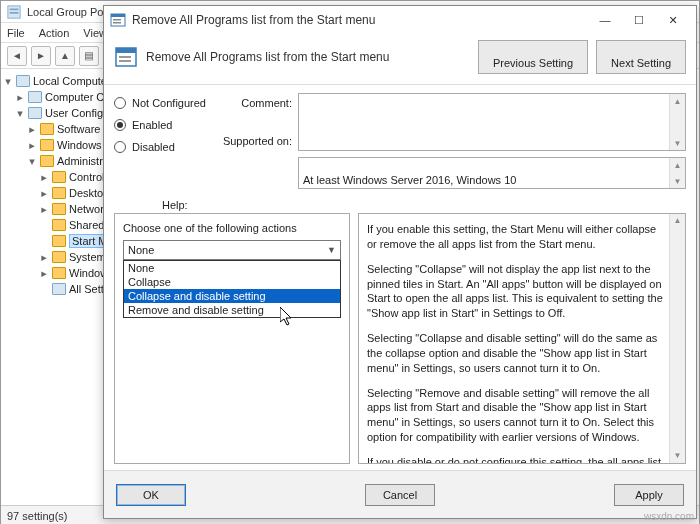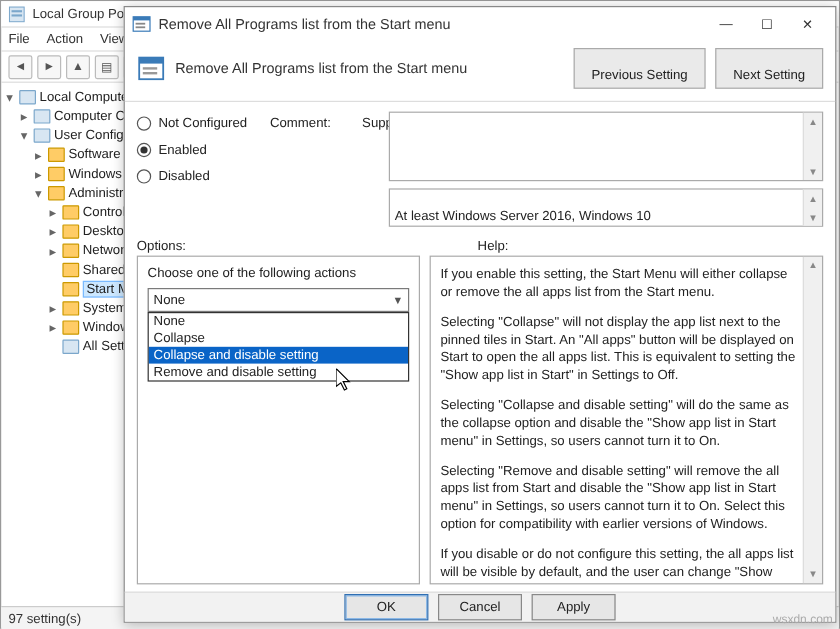--- a/index.html
+++ b/index.html
@@ -35,26 +35,26 @@
     .dlg { position:absolute; left:103px; top:5px; right:3px; height:calc(524px - 10px); background:#fff; border:1px solid #888; box-shadow:0 2px 10px rgba(0,0,0,.25); display:flex; flex-direction:column; }
     .dlg-title { height:28px; display:flex; align-items:center; padding:0 6px; color:#333; }
     .dlg-title .ticon { width:16px; height:16px; margin-right:6px; }
     .dlg-title .ttxt { flex:1; font-size:12px; }
     .dlg-title .wbtn { width:34px; height:22px; display:flex; align-items:center; justify-content:center; color:#333; }
     .dlg-head { border-bottom:1px solid #ddd; display:flex; align-items:center; padding:6px 10px 10px 10px; gap:8px; }
     .dlg-head .hicon { width:24px; height:24px; }
     .dlg-head .htxt { flex:1; color:#333; font-size:12px; }
     .dlg-head .navbtn { height:24px; padding:16px 14px; border:1px solid #aaa; background:#eaeaea; color:#222; }
     
-    .dlg-upper { display:flex; padding:8px 10px 4px 10px; gap:19px; }
+    .dlg-upper { display:flex; padding:8px 10px 4px 10px; gap:6px; }
     .dlg-upper .radios { display:flex; flex-direction:column; gap:10px; padding-top:4px;}
     .radio { display:flex; align-items:center; gap:6px; color:#222; }
     .radio .rb { width:12px; height:12px; border:1px solid #555; border-radius:50%; display:inline-flex; align-items:center; justify-content:center; background:#fff;}
     .radio .rb .dot { width:6px; height:6px; background:#333; border-radius:50%; }
-    .uplabels { display:flex; flex-direction:row; gap:26px; text-align:right; width:80px; color:#222; padding-top:4px;}
+    .uplabels { display:flex; flex-direction:column; gap:26px; text-align:right; width:80px; color:#222; padding-top:4px;align-items:flex-end;}
     .upfields { flex:1; display:flex; flex-direction:column; gap:6px; }
     .comment-box { border:1px solid #aaa; height:58px; background:#fff; position:relative;}
     .scrl { width:16px; position:absolute; right:0; top:0; bottom:0; background:#f0f0f0; display:flex; flex-direction:column; align-items:center; justify-content:space-between; border-left:1px solid #ddd;}
     .scrl .ar { font-size:8px; color:#888; height:14px; display:flex; align-items:center;}
     .support-box { border:1px solid #aaa; height:32px; background:#fff; position:relative; display:flex; align-items:flex-end; padding:16px 18px 2px 4px; color:#222;}
     
     .oh-row { display:flex; padding:6px 10px 2px 10px; }
     .oh-row .c1 { width:236px; color:#222; }
     .oh-row .c2 { flex:1; color:#222;padding-left:48px; }
     
@@ -67,21 +67,21 @@
     
     .leftlabel { color:#222; margin-bottom:6px; }
     .dropdown { border:1px solid #7a7a7a; height:20px; display:flex; align-items:center; justify-content:space-between; padding:0 4px; color:#222; background:#fff; position:relative;}
     .dropdown .arr { font-size:9px; color:#555; }
     .droplist { position:absolute; left:-1px; top:19px; border:1px solid #333; background:#fff; width:calc(100% + 2px); }
     .droplist .opt { padding:1px 4px; color:#222; }
     .droplist .opt.sel { background:#0a64c7; color:#fff; }
     
     .cursor { position:absolute; left:280px; top:307px; pointer-events:none; }
     
-    .dlg-buttons { height:25px; border-top:1px solid #ddd; background:#f2f2f2; display:flex; align-items:center; justify-content:center; gap:8px; padding:0 12px;}
+    .dlg-buttons { height:48px; border-top:1px solid #ddd; background:#f2f2f2; display:flex; align-items:center; justify-content:space-between; gap:8px; padding:0 12px;}
     .btn { min-width:70px; height:22px; border:1px solid #888; background:#e6e6e6; display:flex; align-items:center; justify-content:center; color:#222; padding:0 10px;}
     .btn.default { border:1px solid #2f6fb3; box-shadow:inset 0 0 0 1px #8bb8e6;}
   </style>
 </head>
 <body>
 
 <div class="gp-window">
   <div class="gp-title">
     <svg class="icon" viewBox="0 0 16 16">
         <rect x="1" y="1" width="14" height="14" fill="#d8e6f2" stroke="#7ba7cb"></rect>
@@ -248,21 +248,20 @@
         <span>At least Windows Server 2016, Windows 10</span>
         <div class="scrl">
             <span class="ar">▲</span>
             <span class="ar">▼</span>
           </div>
       </div>
     </div>
   </div>
 
   <div class="oh-row">
-    <div class="c1">Options:</div>
     <div class="c2">Help:</div>
   </div>
 
   <div class="panes">
     <div class="pane left">
       <div class="leftlabel">Choose one of the following actions</div>
       <div class="dropdown">
         <span>None</span>
         <span class="arr">▼</span>
         <div class="droplist">

